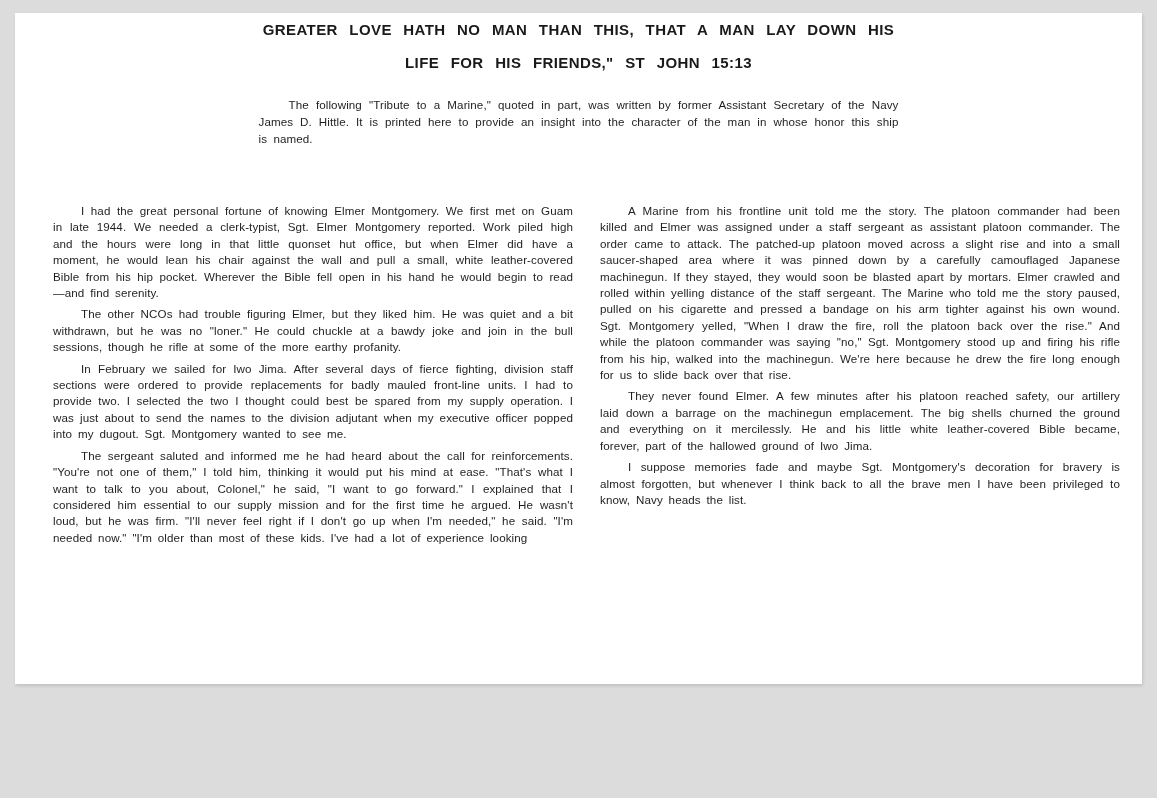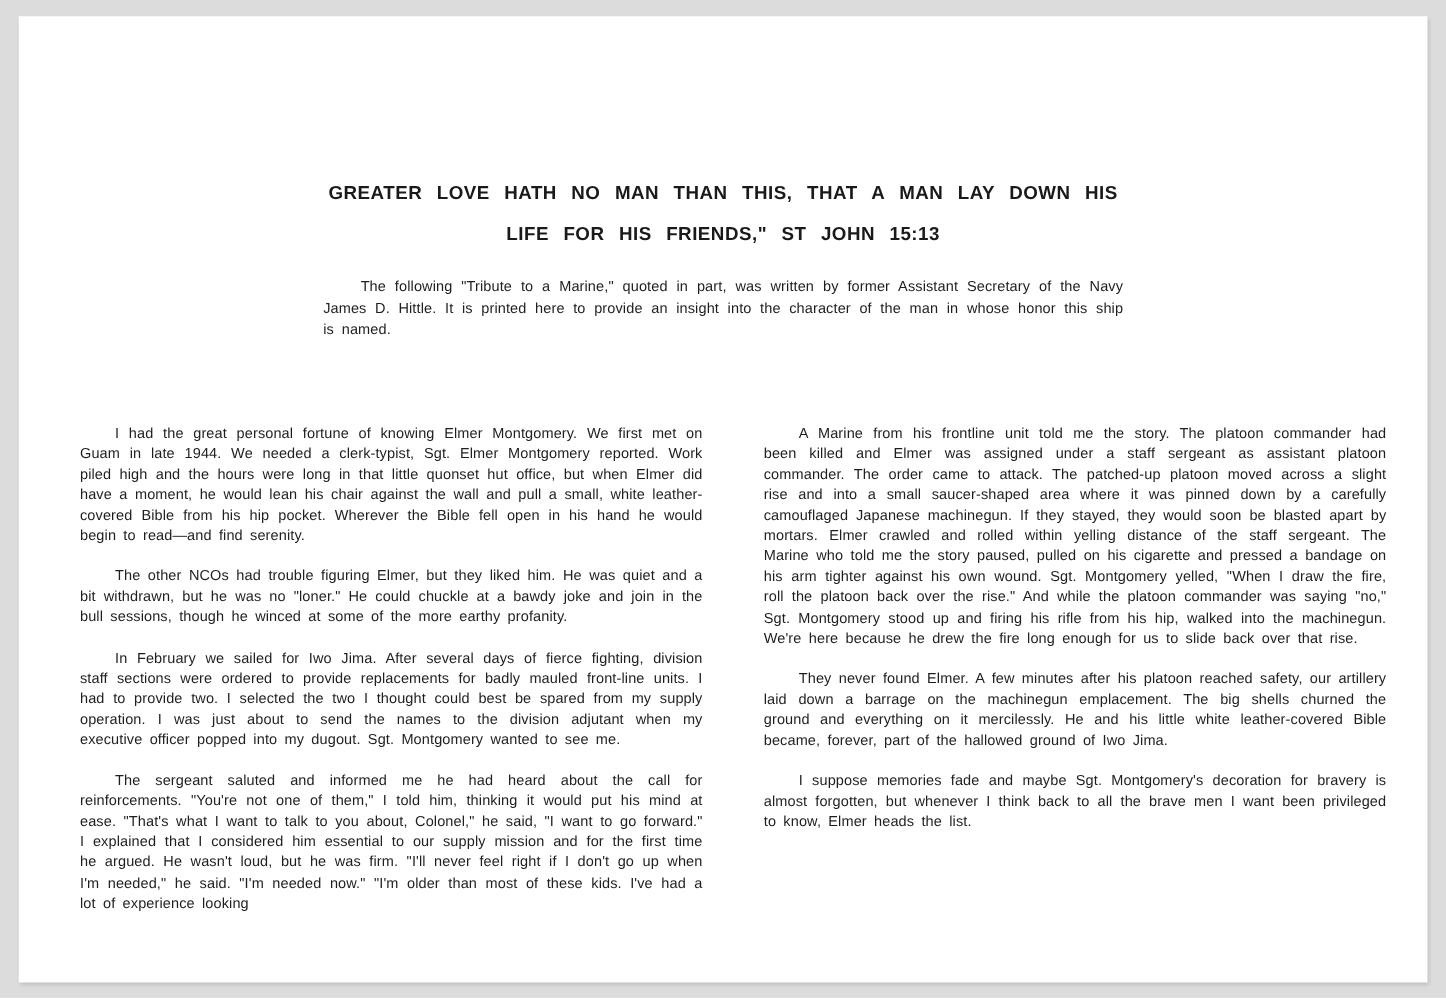--- a/index.html
+++ b/index.html
@@ -15,24 +15,23 @@
     width: 1157px;
     height: 798px;
     background: #dcdcdc;
     overflow: hidden;
   }
   .page {
     position: absolute;
     left: 15px;
     top: 13px;
     width: 1127px;
-    height: 773px;
+    height: 671px;
     background: #ffffff;
     box-sizing: border-box;
-    padding-top: 125px;
     box-shadow: 1px 2px 3px rgba(0,0,0,0.12);
     color: #1c1c1c;
   }
   .heading {
     text-align: center;
     font-size: 15px;
     font-weight: bold;
     letter-spacing: 0.4px;
     word-spacing: 7px;
     line-height: 33px;
@@ -58,21 +57,21 @@
   .col {
     width: 530px;
     font-size: 11.6px;
     line-height: 16.4px;
     text-align: justify;
     word-spacing: 2.5px;
     letter-spacing: 0.1px;
     color: #1e1e1e;
   }
   .col p {
-    margin: 16px;
+    margin: 5px;
     text-indent: 28px;
   }
   .col p.no-indent { text-indent: 0; }
   .col p.space-before { margin-top: 5px; }
 </style>
 </head>
 <body>
 
 <div class="frame">
   <div class="page">
@@ -80,25 +79,25 @@
     <div class="heading">
       <div>GREATER LOVE HATH NO MAN THAN THIS, THAT A MAN LAY DOWN HIS</div>
       <div>LIFE FOR HIS FRIENDS," ST JOHN 15:13</div>
     </div>
 
     <div class="intro">The following "Tribute to a Marine," quoted in part, was written by former Assistant Secretary of the Navy James D. Hittle. It is printed here to provide an insight into the character of the man in whose honor this ship is named.</div>
 
     <div class="columns">
       <div class="col">
         <p>I had the great personal fortune of knowing Elmer Montgomery. We first met on Guam in late 1944. We needed a clerk-typist, Sgt. Elmer Montgomery reported. Work piled high and the hours were long in that little quonset hut office, but when Elmer did have a moment, he would lean his chair against the wall and pull a small, white leather-covered Bible from his hip pocket. Wherever the Bible fell open in his hand he would begin to read—and find serenity.</p>
-        <p>The other NCOs had trouble figuring Elmer, but they liked him. He was quiet and a bit withdrawn, but he was no "loner." He could chuckle at a bawdy joke and join in the bull sessions, though he winced at some of the more earthy profanity.</p>
+        <p>The other NCOs had trouble figuring Elmer, but they liked him. He was quiet and a bit withdrawn, but he was no "loner." He could chuckle at a bawdy joke and join in the bull sessions, though he rifle at some of the more earthy profanity.</p>
         <p>In February we sailed for Iwo Jima. After several days of fierce fighting, division staff sections were ordered to provide replacements for badly mauled front-line units. I had to provide two. I selected the two I thought could best be spared from my supply operation. I was just about to send the names to the division adjutant when my executive officer popped into my dugout. Sgt. Montgomery wanted to see me.</p>
         <p class="space-before">The sergeant saluted and informed me he had heard about the call for reinforcements. "You're not one of them," I told him, thinking it would put his mind at ease. "That's what I want to talk to you about, Colonel," he said, "I want to go forward." I explained that I considered him essential to our supply mission and for the first time he argued. He wasn't loud, but he was firm. "I'll never feel right if I don't go up when I'm needed," he said. "I'm needed now." "I'm older than most of these kids. I've had a lot of experience looking</p>
       </div>
       <div class="col">
         <p>A Marine from his frontline unit told me the story. The platoon commander had been killed and Elmer was assigned under a staff sergeant as assistant platoon commander. The order came to attack. The patched-up platoon moved across a slight rise and into a small saucer-shaped area where it was pinned down by a carefully camouflaged Japanese machinegun. If they stayed, they would soon be blasted apart by mortars. Elmer crawled and rolled within yelling distance of the staff sergeant. The Marine who told me the story paused, pulled on his cigarette and pressed a bandage on his arm tighter against his own wound. Sgt. Montgomery yelled, "When I draw the fire, roll the platoon back over the rise." And while the platoon commander was saying "no," Sgt. Montgomery stood up and firing his rifle from his hip, walked into the machinegun. We're here because he drew the fire long enough for us to slide back over that rise.</p>
         <p>They never found Elmer. A few minutes after his platoon reached safety, our artillery laid down a barrage on the machinegun emplacement. The big shells churned the ground and everything on it mercilessly. He and his little white leather-covered Bible became, forever, part of the hallowed ground of Iwo Jima.</p>
-        <p>I suppose memories fade and maybe Sgt. Montgomery's decoration for bravery is almost forgotten, but whenever I think back to all the brave men I want been privileged to know, Elmer heads the list.</p>
+        <p>I suppose memories fade and maybe Sgt. Montgomery's decoration for bravery is almost forgotten, but whenever I think back to all the brave men I have been privileged to know, Navy heads the list.</p>
       </div>
     </div>
 
   </div>
 </div>
 
 </body></html>

